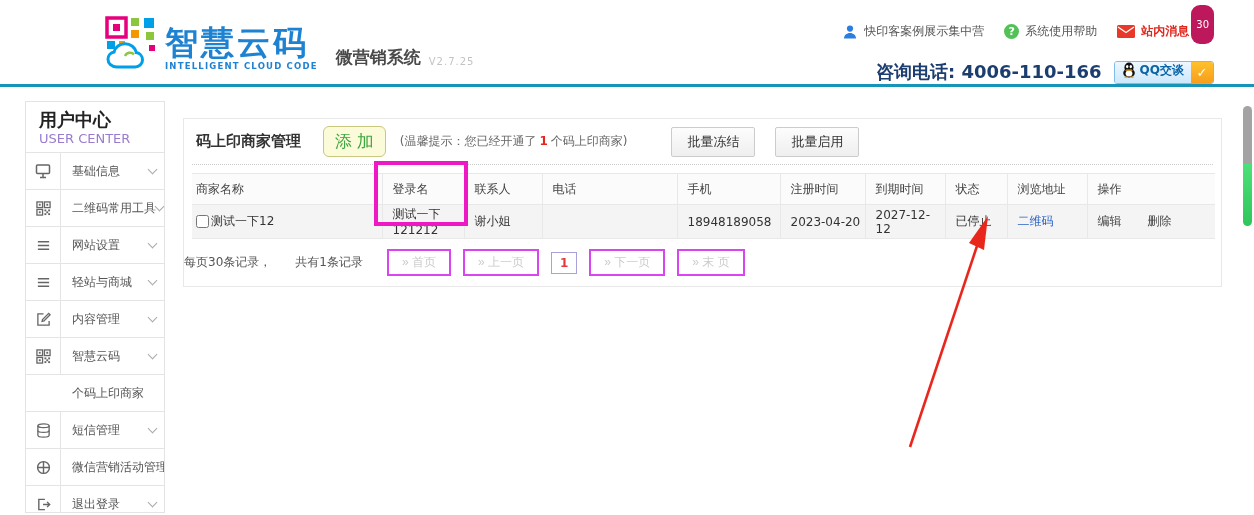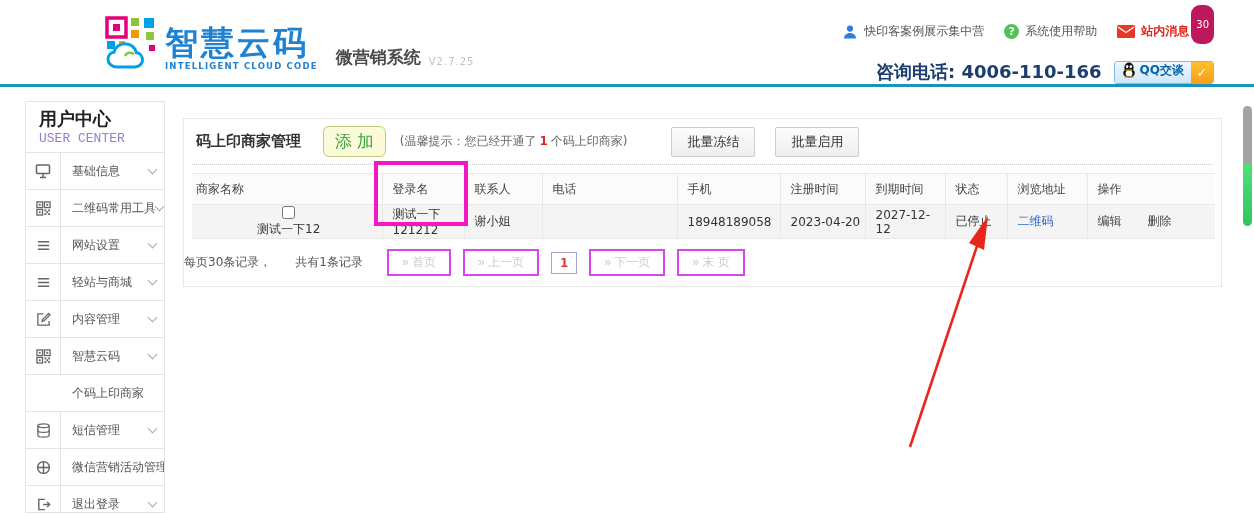--- a/index.html
+++ b/index.html
@@ -27,21 +27,21 @@
   .help-circle { width:15px; height:15px; border-radius:50%; background:#52c157; color:#fff; font-size:11px; font-weight:bold; display:inline-flex; align-items:center; justify-content:center; margin-right:6px; }
   .msg-label { color:#e0281e; font-weight:bold; }
   .msg-badge { background:#be185d; color:#fff; font-size:10px; border-radius:9px; padding:14px 5px; margin-left:2px; transform:translateY(-7px); display:inline-block; }
   .hr-row2 { display:flex; align-items:center; margin-top:9px; gap:12px; }
   .hotline { font-size:18px; font-weight:bold; color:#1c3e6e; }
   .qq-btn { display:flex; align-items:stretch; height:23px; border:1px solid #7fbcea; border-radius:3px; overflow:hidden; cursor:pointer; }
   .qq-left { display:flex; align-items:flex-start; gap:4px; padding:0 7px; background:linear-gradient(#eef7fe,#cde8fb); color:#0a64a8; font-size:12px; font-weight:bold; }
   .qq-right { width:22px; background:linear-gradient(#ffc12b,#f89d1c); color:#fff; font-size:13px; font-weight:bold; display:flex; align-items:center; justify-content:center; }
   
   .sidebar { position:absolute; left:25px; top:101px; width:140px; height:412px; border:1px solid #e3e3e3; background:#fff; overflow:hidden; }
-  .sb-title { padding:8px 0 6px 13px;font-family:Liberation Mono, monospace; }
+  .sb-title { padding:8px 0 6px 13px; }
   .sb-title-cn { font-size:18px; font-weight:bold; color:#222; line-height:1.15; }
   .sb-title-en { font-size:13px; color:#9a7bd0; line-height:1.2; }
   .mi { display:flex; align-items:center; height:37px; border-top:1px solid #e4e4e4; cursor:pointer; background:#fff; }
   .mi .icon-cell { width:35px; align-self:stretch; display:flex; align-items:center; justify-content:center; border-right:1px solid #e4e4e4; flex-shrink:0; }
   .mi .label { padding-left:11px; font-size:12px; color:#555; white-space:nowrap; }
   .mi.sub .label { padding-left:46px; }
   .chev { width:7px; height:7px; border-right:1.5px solid #aaa; border-bottom:1.5px solid #aaa; transform:rotate(45deg); margin:-4px 8px 0 auto; flex-shrink:0; }
   
   .panel { position:absolute; left:183px; top:118px; width:1039px; height:169px; border:1px solid #e8e8e8; background:#fff; }
   .toolbar { display:flex; align-items:center; height:45px; padding:0 10px; }
@@ -51,21 +51,21 @@
   .hint b { color:#e0281e; font-weight:bold; padding:0 3px; }
   .gray-btn { padding:5px 15px; background:linear-gradient(#fdfdfd,#efefef); border:1px solid #ccc; border-radius:2px; font-size:13px; color:#333; cursor:pointer; }
   .gray-btn.freeze { margin-left:44px; }
   .gray-btn.enable { margin-left:20px; }
   .dotted-sep { border-bottom:1px dotted #ccc; margin:0 8px; }
   table.grid { width:1023px; margin:8px 8px 0 8px; border-collapse:collapse; font-size:12px; table-layout:fixed; }
   table.grid th { height:31px; font-weight:normal; text-align:left; color:#444; background:#fbfbfb; border-top:1px solid #e8e8e8; border-bottom:1px solid #e8e8e8; border-right:1px solid #e8e8e8; padding:0 0 0 10px; }
   table.grid th:last-child, table.grid td:last-child { border-right:none; }
   table.grid td { height:34px; background:#f4f4f4; border-bottom:1px solid #e8e8e8; border-right:1px solid #e8e8e8; padding:0 0 0 10px; color:#333; }
   table.grid th:first-child, table.grid td:first-child { padding-left:4px; }
-  .cell-flex { display:flex; align-items:center; gap:2px;flex-direction:column; }
+  .cell-flex { display:flex; align-items:center; gap:2px; }
   .cb { width:13px; height:13px; cursor:pointer; }
   .link-blue { color:#2a62c5; cursor:pointer; text-decoration:none; }
   .op-link { color:#444; cursor:pointer; margin-right:26px; }
   
   .pager { display:flex; align-items:center; justify-content:flex-start; margin-top:10px; gap:12px; font-size:12px; color:#555; }
   .pager .txt1 { margin-right:12px; }
   .pg-btn { border:2px solid #d946ef; background:#fff; color:#ccc; font-size:12px; padding:3px 13px; cursor:default; }
   .pg-cur { border:1px solid #a9a2d9; background:#fff; color:#e4393c; font-weight:bold; font-size:12px; padding:3px 8px; }
   
   .anno-rect { position:absolute; left:374px; top:161px; width:94px; height:65px; border:4px solid #ee18c5; pointer-events:none; }

